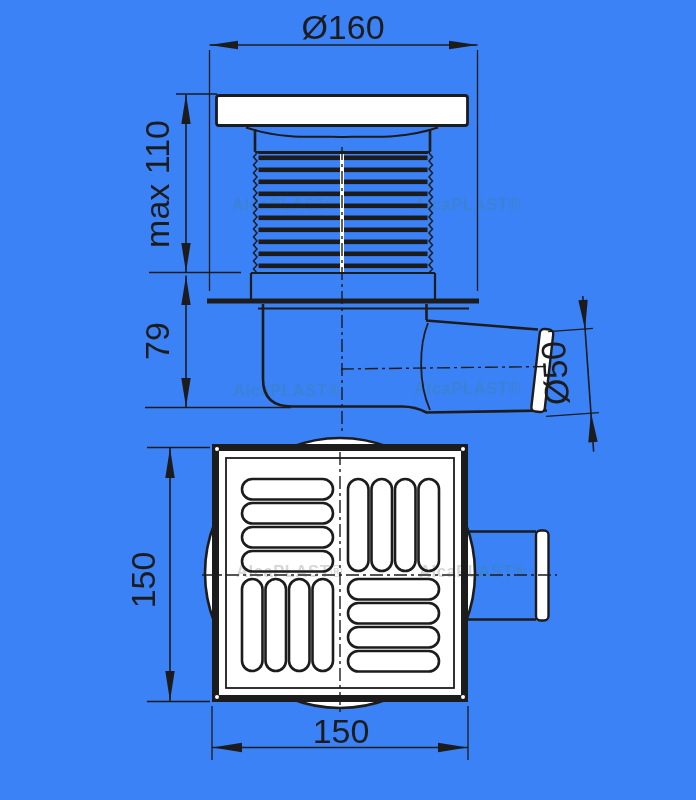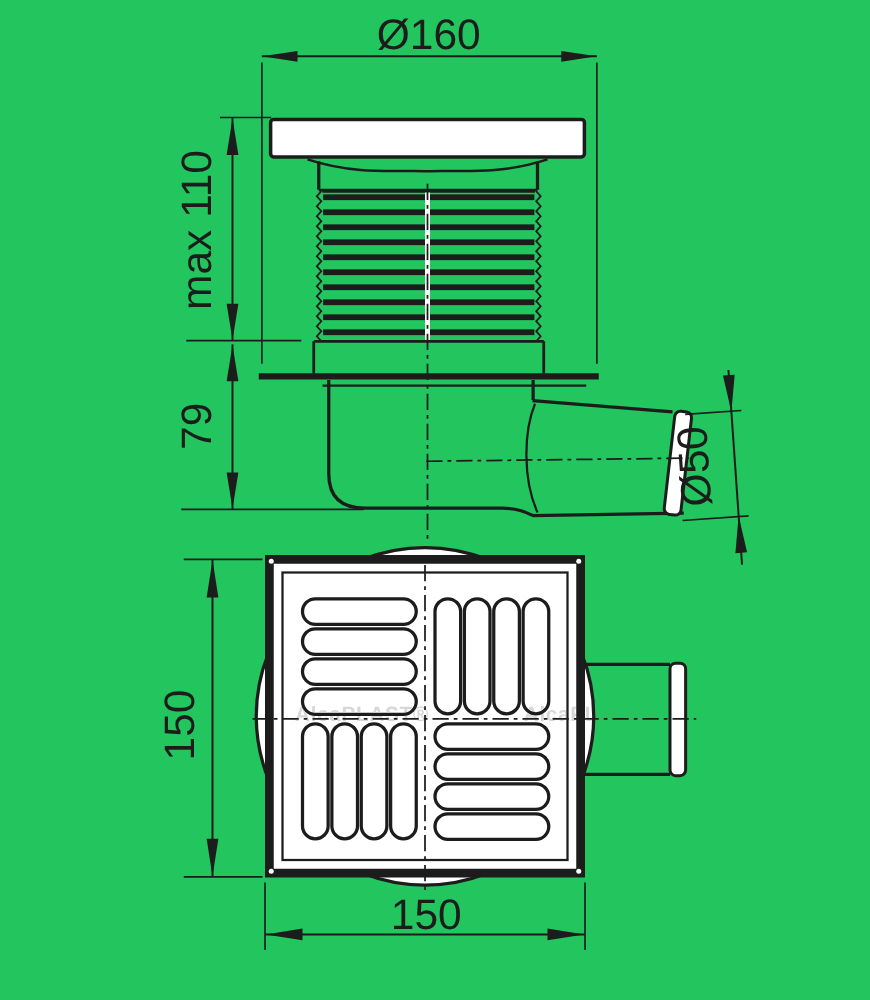--- a/index.html
+++ b/index.html
@@ -1,16 +1,16 @@
 <!DOCTYPE html>
 <html><head>
 <meta charset="utf-8">
 <style>
   html,body { margin:0; padding:0; background:#ffffff; }
-  .canvas { position:relative; width:696px; height:800px; background:#22c55e; overflow:hidden; }
+  .canvas { position:relative; width:696px; height:800px; background:#3b82f6; overflow:hidden; }
   svg { position:absolute; inset:0; }
   svg text { font-family:"Liberation Sans", sans-serif; fill:#1c1c1c; }
   .dim-text { font-size:34px; }
   .wm-text { font-size:16.5px; font-weight:600; letter-spacing:0.6px; fill:#d7d7d7; }
   .ln   { stroke:#1c1c1c; fill:none; }
   .fill { fill:#1c1c1c; stroke:none; }
   .wht  { fill:#ffffff; }
   .cl   { stroke:#1c1c1c; fill:none; stroke-width:1.4; stroke-dasharray:13 4 3 4; }
   .ext  { stroke:#1c1c1c; fill:none; stroke-width:1.3; }
   .dim  { stroke:#1c1c1c; fill:none; stroke-width:1.6; }

